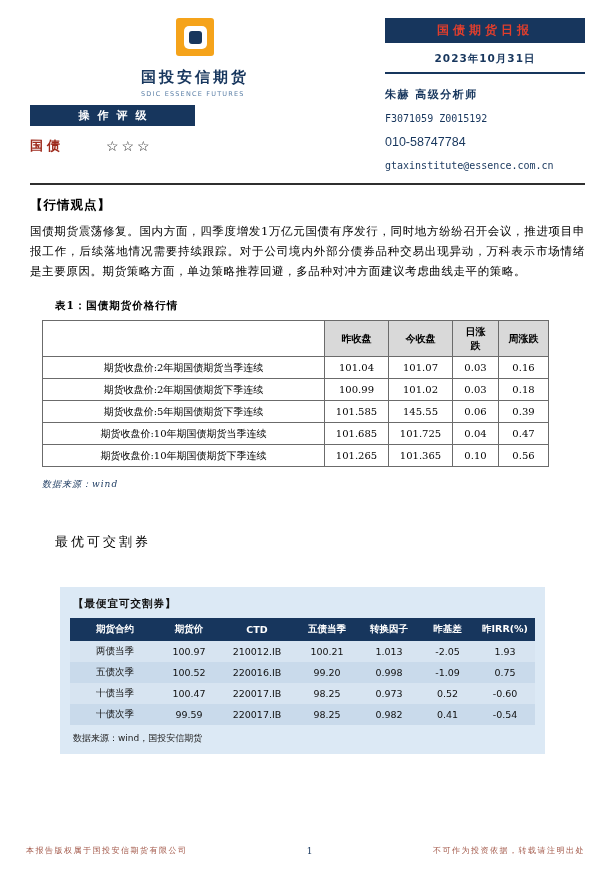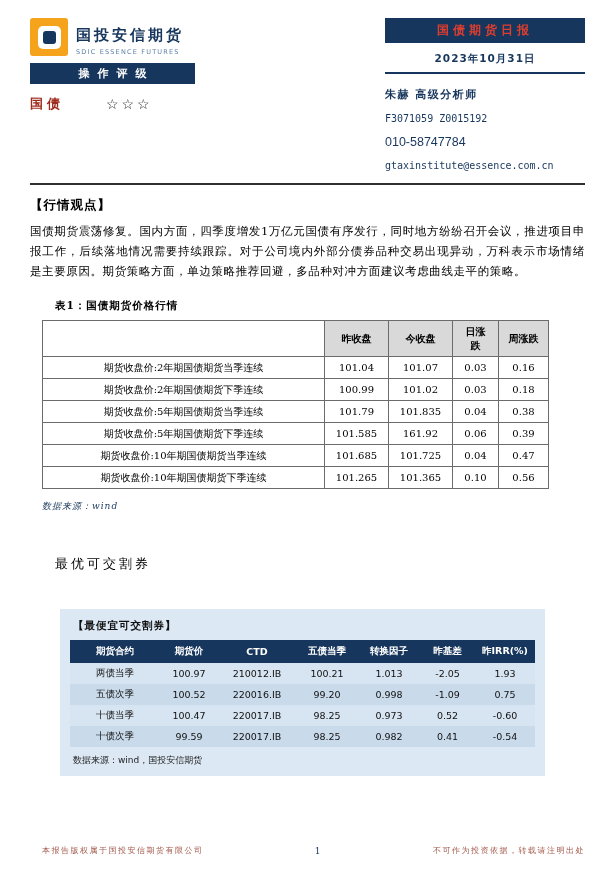--- a/index.html
+++ b/index.html
@@ -3,21 +3,21 @@
 <meta charset="utf-8">
 <style>
   * { margin:0; padding:0; box-sizing:border-box; }
   html,body { background:#ffffff; }
   body { font-family:"DejaVu Serif", serif; }
   .page { width:615px; height:870px; background:#fff; margin:0 auto; position:relative; padding:18px 30px 0 30px; overflow:hidden; }
 
   
   .header { display:flex; justify-content:space-between; }
   .head-left { width:330px; }
-  .brand-row { display:flex; align-items:flex-end; gap:8px; }
+  .brand-row { display:flex; align-items:center; gap:8px;flex-direction:column; }
   .logo { width:38px; height:38px; background:#F5A31A; position:relative; border-radius:3px; flex:0 0 auto; }
   .logo .inner-white { position:absolute; left:8px; top:8px; width:23px; height:23px; background:#ffffff; border-radius:5px; }
   .logo .inner-blue { position:absolute; left:13px; top:13px; width:13px; height:13px; background:#17365D; border-radius:3px; }
   .brand-text { padding-top:4px; }
   .company { font-size:15px; font-weight:bold; color:#17365D; letter-spacing:3px; font-family:"DejaVu Sans", sans-serif; }
   .company-sub { font-size:6.5px; color:#5b7fa6; letter-spacing:1.2px; margin-top:3px; font-family:"DejaVu Sans", sans-serif; }
   .rating-bar { margin-top:7px; width:165px; background:#17365D; color:#ffffff; font-size:11px; font-weight:bold; text-align:center; letter-spacing:8px; padding:3px 0 3px 8px; font-family:"DejaVu Sans", sans-serif; }
   .product-row { margin-top:11px; display:flex; align-items:center; }
   .product { color:#9E2A1C; font-weight:bold; font-size:13px; letter-spacing:4px; }
   .stars { margin-left:42px; font-size:14px; color:#222222; letter-spacing:3px; }
@@ -57,21 +57,21 @@
   .t2 table { width:100%; border-collapse:collapse; font-family:"DejaVu Sans", sans-serif; }
   .t2 th { background:#17365D; color:#ffffff; font-size:9.5px; font-weight:bold; padding:5px 2px; }
   .t2 td { font-size:9.5px; text-align:center; padding:4px 2px; color:#111; }
   .t2 tbody tr:nth-child(odd)  { background:#D7E4F1; }
   .t2 tbody tr:nth-child(even) { background:#C9DAEB; }
   .t2 th.w1{width:90px;} .t2 th.w2{width:58px;} .t2 th.w3{width:78px;} .t2 th.w4{width:62px;}
   .t2 th.w5{width:62px;} .t2 th.w6{width:55px;} .t2 th.w7{width:60px;}
   .t2-source { font-size:9px; color:#222; margin-top:7px; margin-left:3px; font-family:"DejaVu Sans", sans-serif; }
 
   
-  .footer { position:absolute; left:42px; right:30px; bottom:14px; display:flex; justify-content:space-between; align-items:center; font-size:8px; color:#A3594A; letter-spacing:1.5px; }
+  .footer { position:absolute; left:26px; right:30px; bottom:14px; display:flex; justify-content:space-between; align-items:center; font-size:8px; color:#A3594A; letter-spacing:1.5px; }
   .footer .page-num { color:#17365D; font-size:9px; }
 </style>
 </head>
 <body>
 
 <div class="page">
 
   <div class="header">
     <div class="head-left">
       <div class="brand-row">
@@ -129,30 +129,23 @@
             <td>0.16</td>
           </tr>
           <tr>
             <td>期货收盘价:2年期国债期货下季连续</td>
             <td>100.99</td>
             <td>101.02</td>
             <td>0.03</td>
             <td>0.18</td>
           </tr>
           <tr>
-            <td>期货收盘价:5年期国债期货当季连续</td>
-            <td>101.79</td>
-            <td>101.835</td>
-            <td>0.04</td>
-            <td>0.38</td>
-          </tr>
-          <tr>
             <td>期货收盘价:5年期国债期货下季连续</td>
             <td>101.585</td>
-            <td>161.92</td>
+            <td>145.55</td>
             <td>0.06</td>
             <td>0.39</td>
           </tr>
           <tr>
             <td>期货收盘价:10年期国债期货当季连续</td>
             <td>101.685</td>
             <td>101.725</td>
             <td>0.04</td>
             <td>0.47</td>
           </tr>

